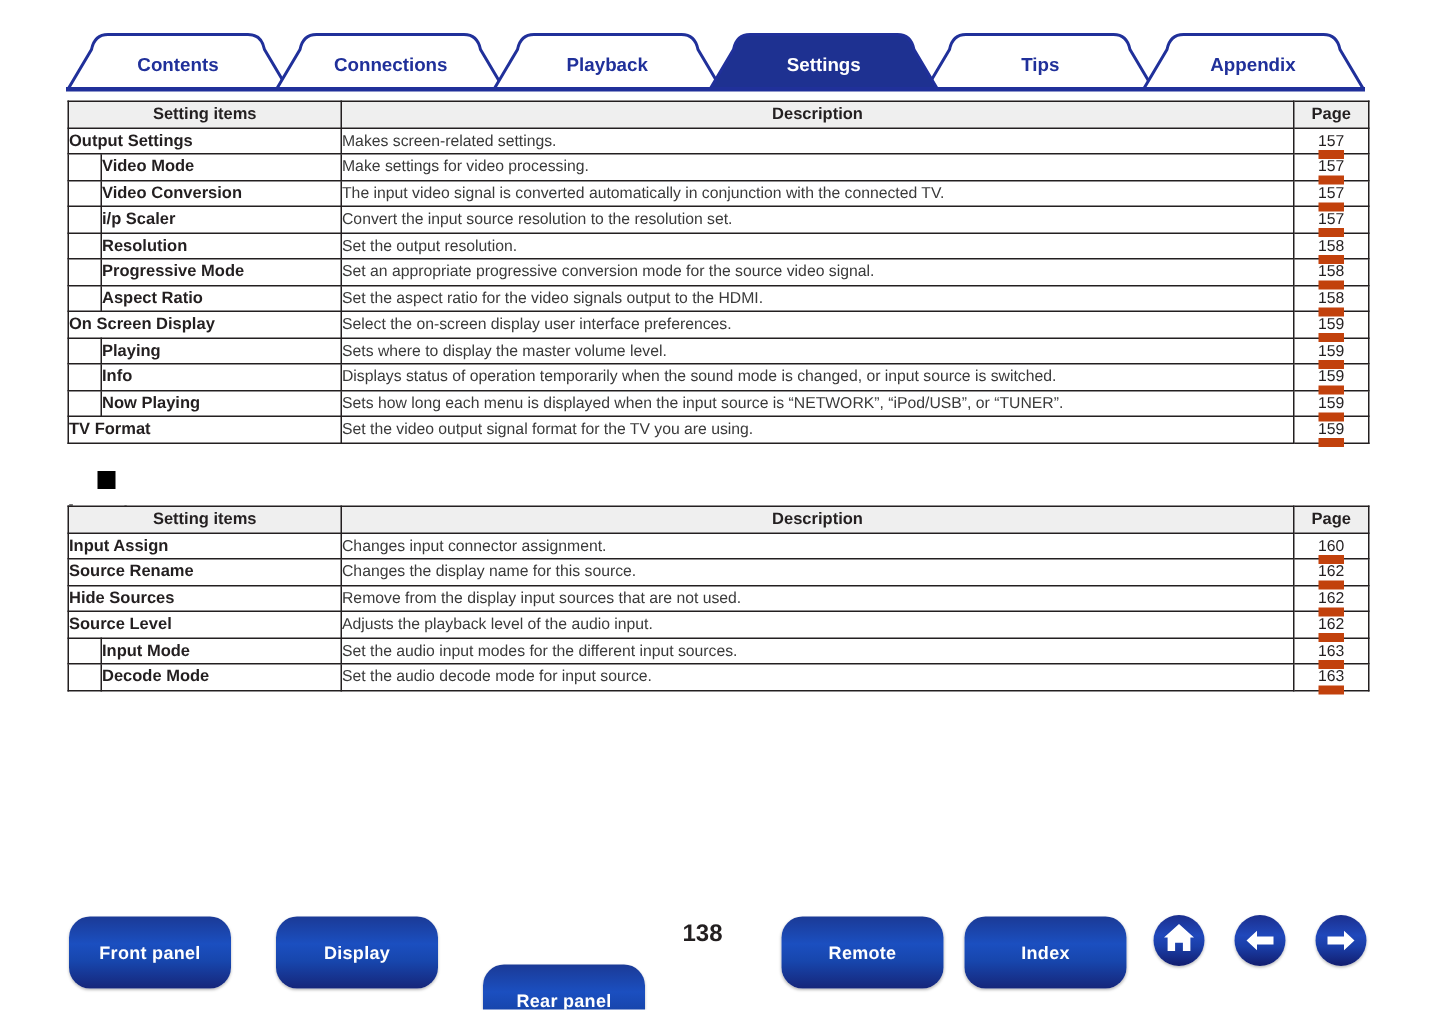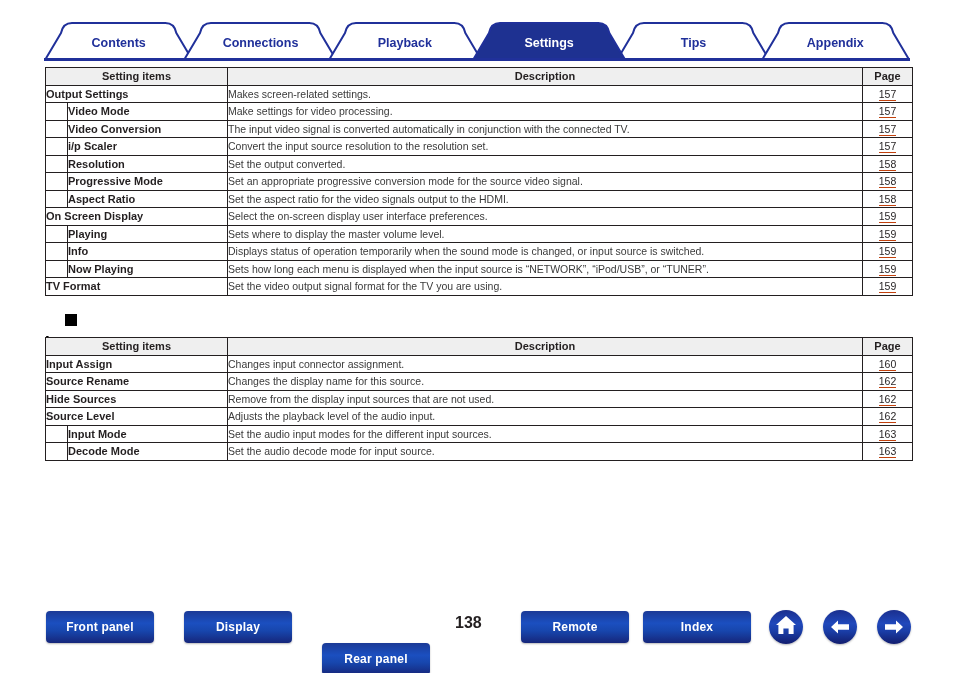--- a/index.html
+++ b/index.html
@@ -76,21 +76,21 @@
     padding-left: 5px;
     color: #3a3a3a;
     white-space: nowrap;
   }
   td.cellpage {
     text-align: center;
     font-size: 10.5px;
     color: #231f20;
   }
   td.cellpage span.pagelink {
-    border-bottom: 1px solid #c2410c;
+    border-bottom: 6px solid #c2410c;
     padding-bottom: 0px;
     cursor: pointer;
   }
   td.blank { border-right: 1px solid #231f20; border-left: 1px solid #231f20; }
 
   .table1 { position: absolute; left: 45px; top: 67px; }
   .table2 { position: absolute; left: 45px; top: 337px; }
 
   
   .section-head {
@@ -115,22 +115,22 @@
   
   .bottombar {
     position: absolute;
     left: 0;
     top: 606px;
     width: 954px;
     height: 44px;
   }
   .pill {
     position: absolute;
-    height: 32px;
-    border-radius: 4px;
+    height: 48px;
+    border-radius: 14px;
     color: #ffffff;
     font-size: 12px;
     font-weight: bold;
     display: flex;
     align-items: center;
     justify-content: center;
     background: linear-gradient(to bottom, #1b3a96 0%, #1b4fc0 38%, #1746ad 62%, #16267a 100%);
     box-shadow: 0 1px 2px rgba(0,0,0,0.28);
     cursor: pointer;
     letter-spacing: .2px;
@@ -233,21 +233,21 @@
       </tr>
       <tr>
         <td class="blank"></td>
         <td class="cellname">i/p Scaler</td>
         <td class="celldesc">Convert the input source resolution to the resolution set.</td>
         <td class="cellpage"><span class="pagelink">157</span></td>
       </tr>
       <tr>
         <td class="blank"></td>
         <td class="cellname">Resolution</td>
-        <td class="celldesc">Set the output converted.</td>
+        <td class="celldesc">Set the output resolution.</td>
         <td class="cellpage"><span class="pagelink">158</span></td>
       </tr>
       <tr>
         <td class="blank"></td>
         <td class="cellname">Progressive Mode</td>
         <td class="celldesc">Set an appropriate progressive conversion mode for the source video signal.</td>
         <td class="cellpage"><span class="pagelink">158</span></td>
       </tr>
       <tr>
         <td class="blank"></td>

